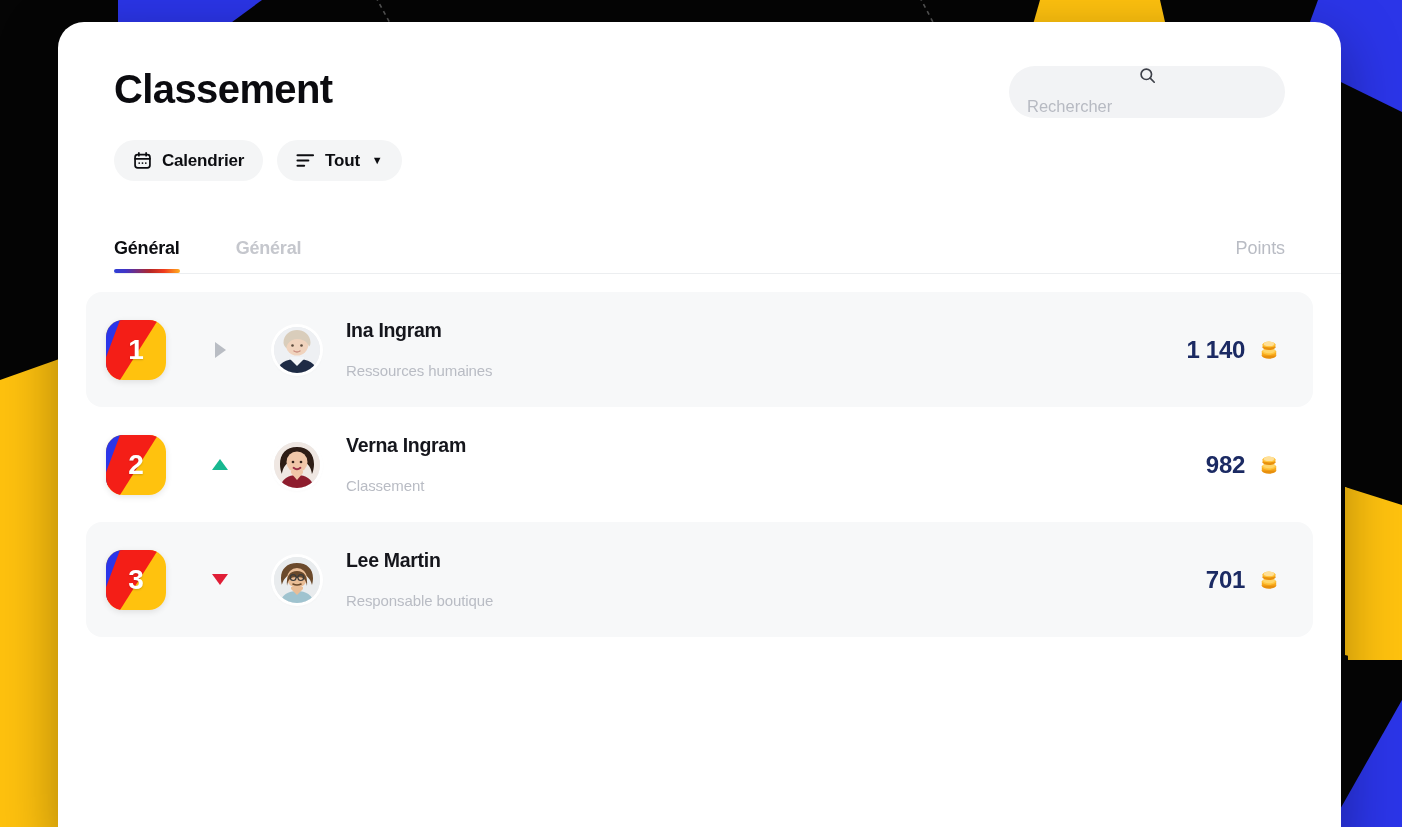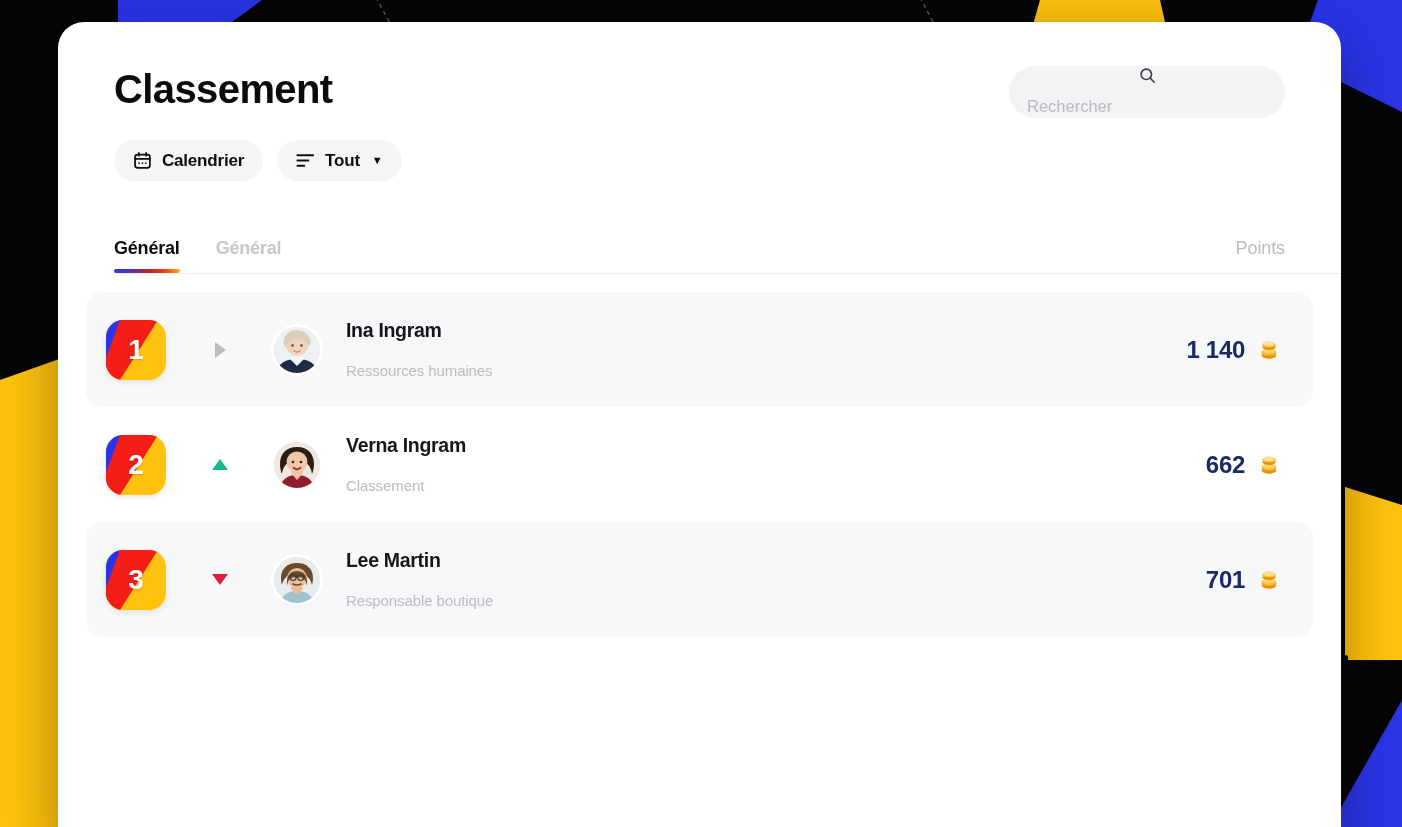--- a/index.html
+++ b/index.html
@@ -102,21 +102,21 @@
 
   
   .tabs-row {
     position: relative;
     margin-top: 38px;
     padding: 0 56px;
     display: flex;
     align-items: flex-end;
     height: 54px;
   }
-  .tabs { display: flex; gap: 36px; align-items: flex-end; }
+  .tabs { display: flex; gap: 56px; align-items: flex-end; }
   .tab {
     font-size: 18px;
     font-weight: 700;
     letter-spacing: -0.2px;
     color: #c5c7cd;
     background: none; border: 0; padding: 0 0 14px 0;
     cursor: pointer;
     font-family: "Liberation Sans", sans-serif;
     position: relative;
   }
@@ -384,21 +384,21 @@
             <circle cx="19" cy="20" r="1.35" fill="#32211a"></circle>
             <circle cx="27" cy="20" r="1.35" fill="#32211a"></circle>
             <path d="M19.6 25.8q3.4 3 6.8 0" stroke="#9c3348" stroke-width="2" fill="none" stroke-linecap="round"></path>
           </svg>
         </div>
         <div class="person">
           <span class="person-name">Verna Ingram</span>
           <span class="person-role">Classement</span>
         </div>
         <div class="score">
-          <span class="score-value">662</span>
+          <span class="score-value">982</span>
           <span>
             <svg class="coin" viewBox="0 0 24 24">
               <ellipse cx="12" cy="17.6" rx="7.2" ry="3.1" fill="#E8900D"></ellipse>
               <rect x="4.8" y="13.6" width="14.4" height="4" fill="#F7A81B"></rect>
               <ellipse cx="12" cy="13.6" rx="7.2" ry="3.1" fill="#FFC53D"></ellipse>
               <ellipse cx="12" cy="12.8" rx="6" ry="2.5" fill="#FFD66B"></ellipse>
               <ellipse cx="12" cy="9.2" rx="6.4" ry="2.8" fill="#E8900D"></ellipse>
               <rect x="5.6" y="6.2" width="12.8" height="3" fill="#F7A81B"></rect>
               <ellipse cx="12" cy="6.4" rx="6.4" ry="2.8" fill="#FFC53D"></ellipse>
               <ellipse cx="12" cy="5.9" rx="5.1" ry="2.1" fill="#FFE099"></ellipse>

